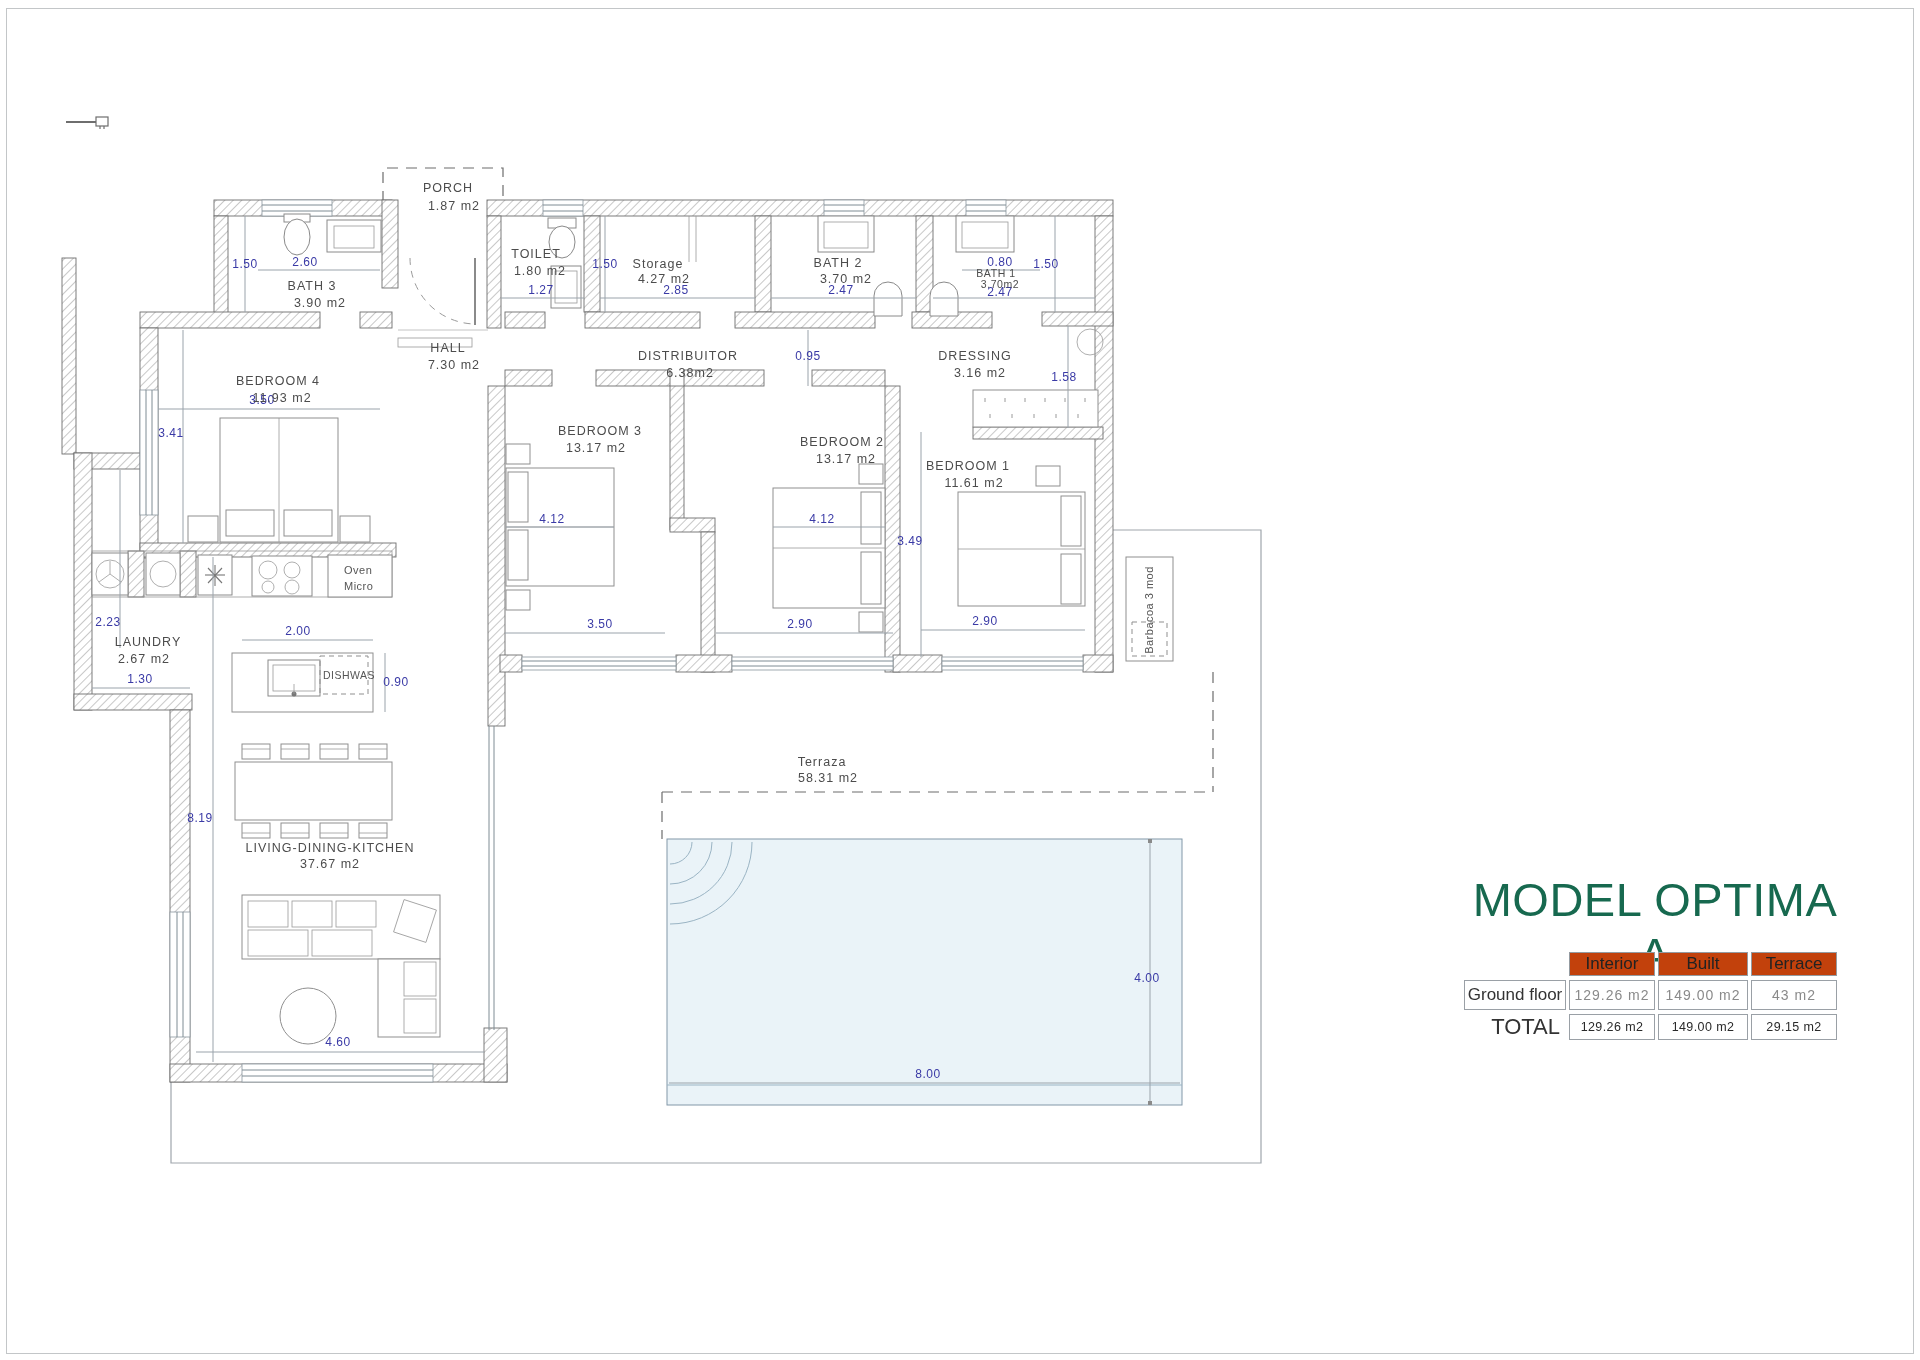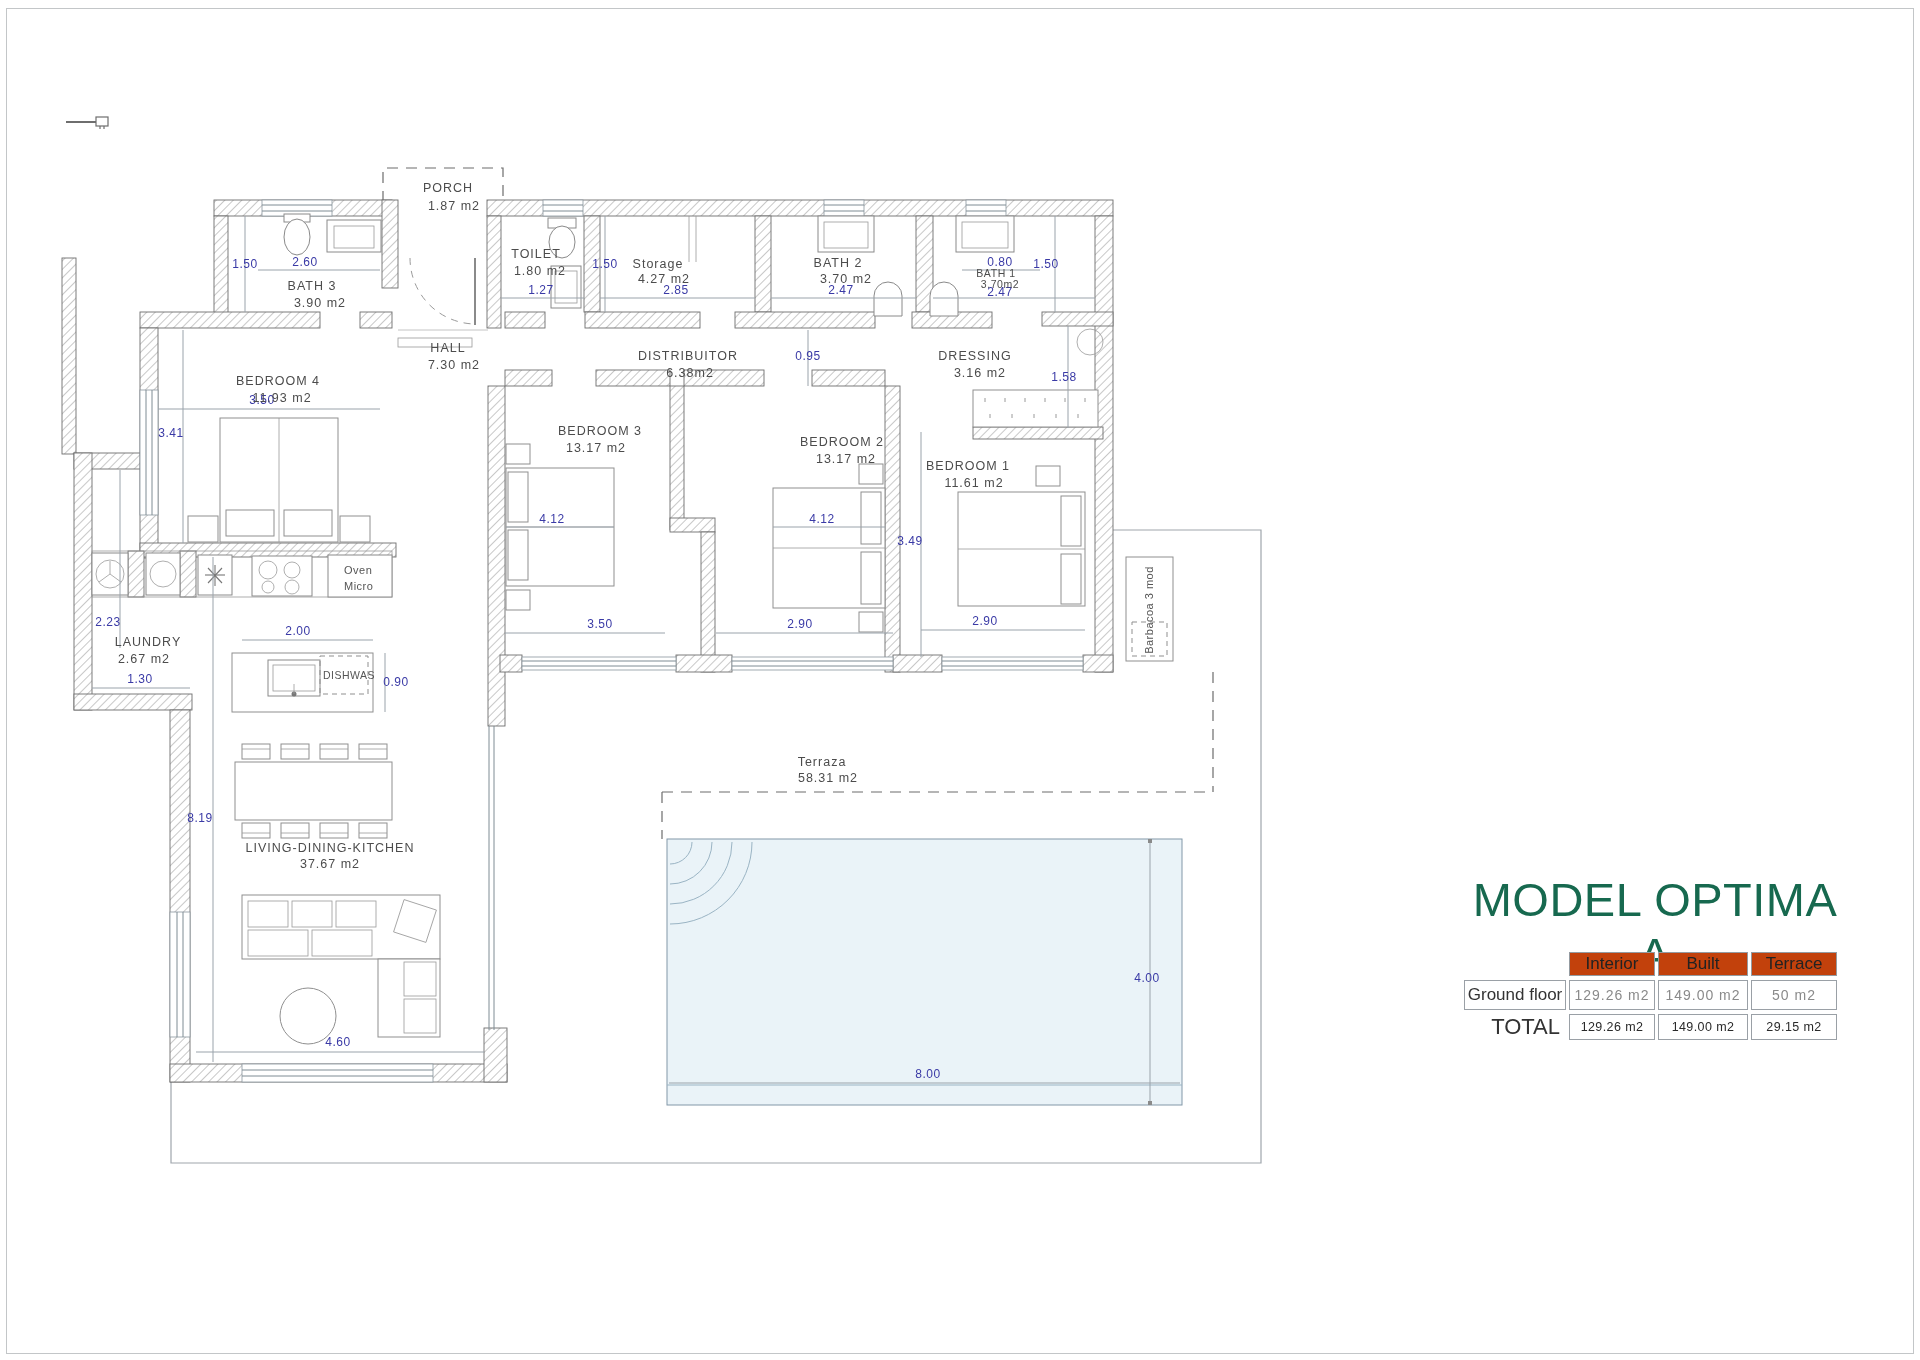--- a/index.html
+++ b/index.html
@@ -464,20 +464,20 @@
 
   <div class="sumtable">
     <div class="cell"></div>
     <div class="cell hcell">Interior</div>
     <div class="cell hcell">Built</div>
     <div class="cell hcell">Terrace</div>
 
     <div class="cell glabel">Ground floor</div>
     <div class="cell gcell">129.26  m2</div>
     <div class="cell gcell">149.00  m2</div>
-    <div class="cell gcell">50  m2</div>
+    <div class="cell gcell">43  m2</div>
 
     <div class="cell rowlabel">TOTAL</div>
     <div class="cell tcell">129.26 m2</div>
     <div class="cell tcell">149.00 m2</div>
     <div class="cell tcell">29.15 m2</div>
   </div>
 </div>
 
 </body></html>

